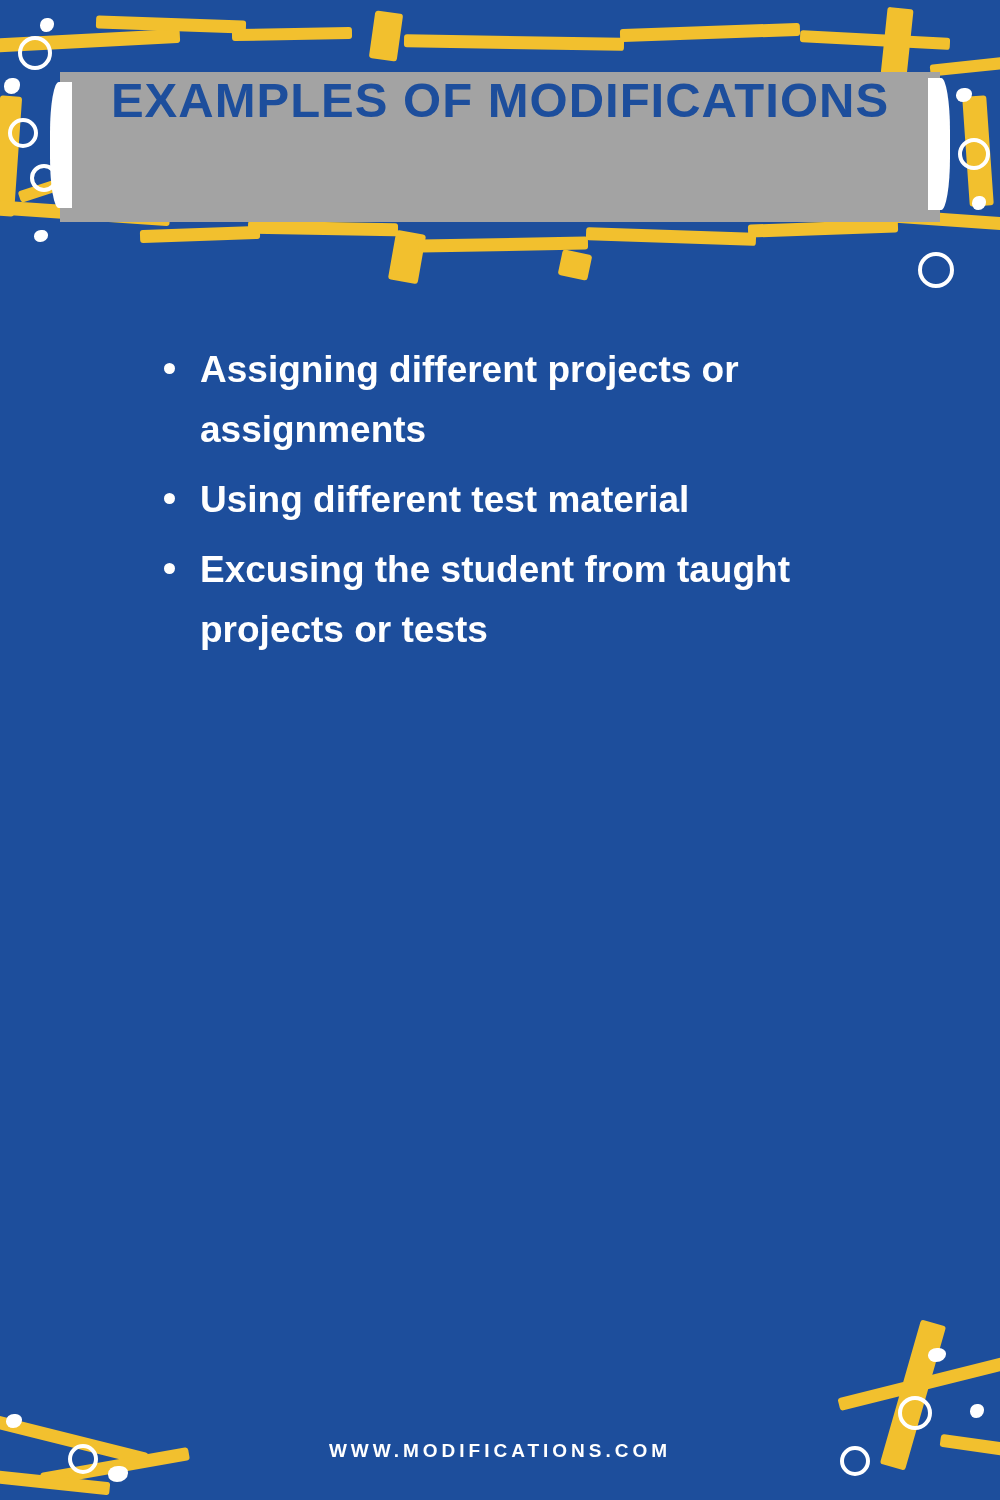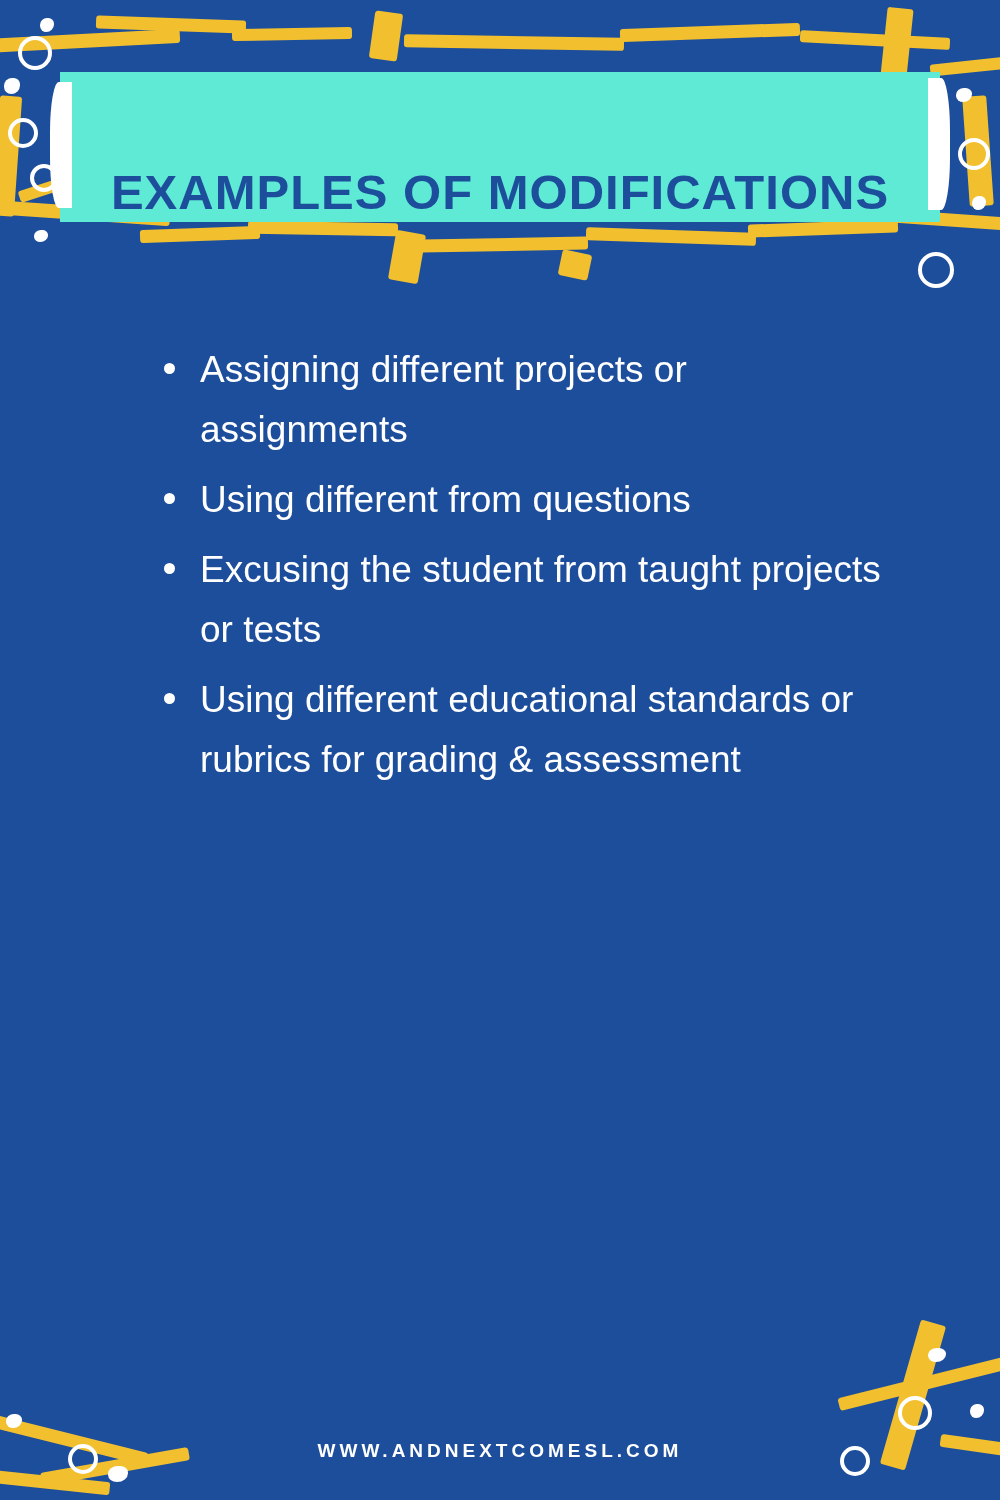--- a/index.html
+++ b/index.html
@@ -43,23 +43,23 @@
     border-radius: 50% 40% 55% 45%;
   }
 
   
   .title-card {
     position: absolute;
     left: 60px;
     top: 72px;
     width: 880px;
     height: 150px;
-    background: #5eead4;
+    background: #a3a3a3;
     display: flex;
-    align-items: flex-end;
+    align-items: flex-start;
     justify-content: center;
     box-shadow: 0 0 0 0 transparent;
   }
   .title-card::before,
   .title-card::after {
     content: "";
     position: absolute;
     background: #ffffff;
   }
   .title-card::before {
@@ -94,21 +94,21 @@
     top: 340px;
     width: 740px;
     margin: 0;
     padding: 0;
     list-style: none;
   }
   .list-item {
     position: relative;
     color: #ffffff;
     font-size: 37px;
-    font-weight: normal;
+    font-weight: bold;
     line-height: 1.62;
     padding-left: 50px;
     margin-bottom: 10px;
   }
   .list-item::before {
     content: "";
     position: absolute;
     left: 14px;
     top: 23px;
     width: 11px;
@@ -189,20 +189,19 @@
     <div class="blob" style="left:108px; top:1466px; width:20px; height:16px;"></div>
     <div class="blob" style="left:6px; top:1414px; width:16px; height:14px;"></div>
   </div>
 
   <div class="title-card">
     <div class="title-text">EXAMPLES OF MODIFICATIONS</div>
   </div>
 
   <ul class="list">
     <li class="list-item">Assigning different projects or assignments</li>
-    <li class="list-item">Using different from questions</li>
+    <li class="list-item">Using different test material</li>
     <li class="list-item">Excusing the student from taught projects or tests</li>
-    <li class="list-item">Using different educational standards or rubrics for grading &amp; assessment</li>
   </ul>
 
-  <div class="footer">WWW.ANDNEXTCOMESL.COM</div>
+  <div class="footer">WWW.MODIFICATIONS.COM</div>
 
 </div>
 
 </body></html>

